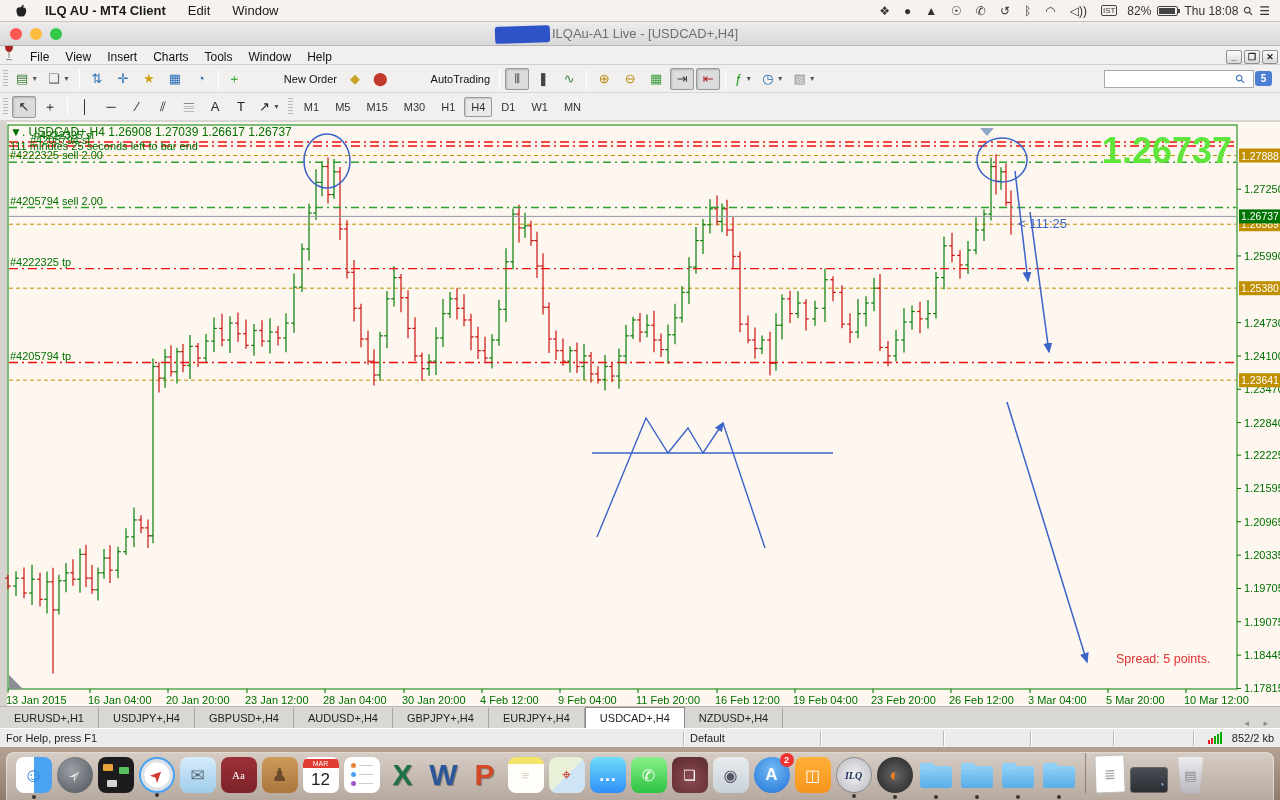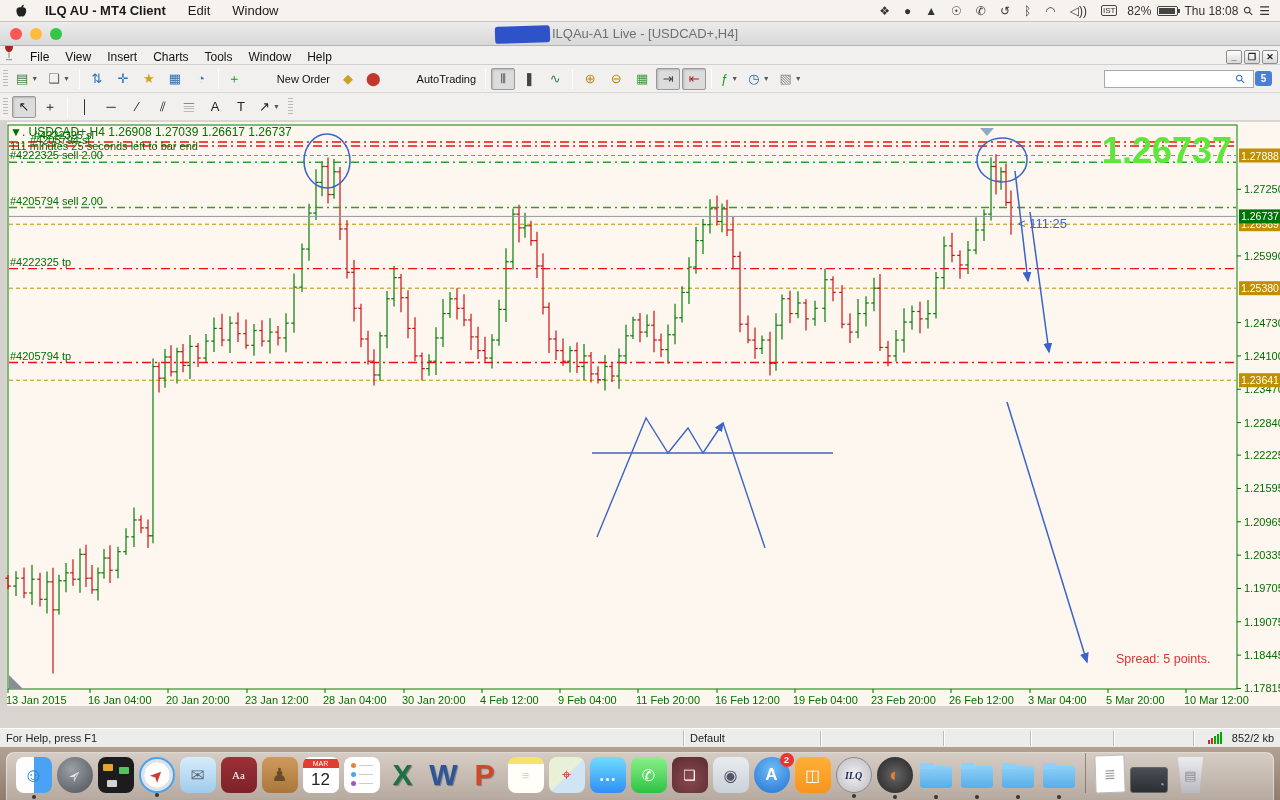--- a/index.html
+++ b/index.html
@@ -44,21 +44,21 @@
             border-radius:2px; font-size:9px; font-weight:bold; color:#222; text-align:center; line-height:12px; margin-right:2px; }
 
   
   .toolbar { position:absolute; left:0; width:1280px; height:28px; background:#f1f0ef;
              border-bottom:1px solid #d8d6d4; display:flex; align-items:center; }
   #tb1 { top:65px; } #tb2 { top:93px; }
   .grip { width:5px; height:18px; margin:0 3px; background:repeating-linear-gradient(#bbb 0 1px,transparent 1px 3px); }
   .tbtn { height:22px; min-width:24px; padding:0 3px; margin:0 1px; display:flex; align-items:center; justify-content:center;
           font-size:13px; border:1px solid transparent; border-radius:2px; color:#444; }
   .tbtn.pressed { background:#dcdcdc; border:1px solid #9a9a9a; box-shadow:inset 1px 1px 2px rgba(0,0,0,.18); }
-  .tbtn .lab { font-size:11px; color:#111; margin-left:9px;padding-left:27px; }
+  .tbtn .lab { font-size:11px; color:#111; margin-left:16px;padding-left:27px; }
   .tbtn .caret { font-size:7px; color:#555; margin-left:3px; }
   .tsep { width:1px; height:20px; background:#c8c6c4; border-right:1px solid #fff; margin:0 4px; }
   .tfbtn { height:20px; padding:0 6px; margin:0 1px; font-size:11px; color:#333; display:flex; align-items:center;
            border:1px solid transparent; border-radius:2px; }
   .tfbtn.pressed { background:#e9e9e9; border:1px solid #999; box-shadow:inset 1px 1px 2px rgba(0,0,0,.15); }
   #searchwrap { display:flex; align-items:center; margin-left:auto; margin-right:8px; }
   #searchbox { width:150px; height:18px; background:#fff; border:1px solid #a9a9a9; font-size:11px; padding:0 4px; }
   #searchmag { margin-left:-18px; color:#3a6ebd; transform:rotate(-45deg); font-size:12px; }
   #searchbadge { margin-left:10px; width:17px; height:15px; background:#4a7fd4; color:#fff; font-size:10px; font-weight:bold;
                  border-radius:3px; text-align:center; line-height:15px; }
@@ -314,20 +314,31 @@
         </span>
         <span class="tbtn">
           <span style="color: rgb(34, 34, 34);">T</span>
         </span>
         <span class="tbtn">
           <span style="color: rgb(34, 34, 34);">↗</span>
           <span class="caret">▼</span>
         </span>
       </span>
   <span class="grip"></span>
+  <span id="tfbtns" style="display:flex;align-items:center;">
+        <span class="tfbtn">M1</span>
+        <span class="tfbtn">M5</span>
+        <span class="tfbtn">M15</span>
+        <span class="tfbtn">M30</span>
+        <span class="tfbtn">H1</span>
+        <span class="tfbtn pressed">H4</span>
+        <span class="tfbtn">D1</span>
+        <span class="tfbtn">W1</span>
+        <span class="tfbtn">MN</span>
+      </span>
 </div>
 
 <div id="chartwrap">
   <svg id="chartsvg" width="1280" height="584" xmlns="http://www.w3.org/2000/svg">
         <defs>
           <marker id="ah" markerWidth="8" markerHeight="8" refX="6" refY="3" orient="auto">
             <path d="M0,0 L7,3 L0,6 Z" fill="#3c63c8"></path>
           </marker>
         </defs>
         <rect x="0" y="0" width="1280" height="584" fill="#fdf7ef"></rect>
@@ -860,20 +871,33 @@
         <polyline points="597,415 646,296 668,331 688,306 703,331 723,301" fill="none" stroke="#3c63c8" stroke-width="1.4" marker-end="url(#ah)"></polyline>
         <line x1="723" y1="301" x2="765" y2="426" stroke="#3c63c8" stroke-width="1.4"></line>
         <line x1="1015" y1="49" x2="1028" y2="159" stroke="#3c63c8" stroke-width="1.5" marker-end="url(#ah)"></line>
         <line x1="1030" y1="90" x2="1049" y2="230" stroke="#3c63c8" stroke-width="1.5" marker-end="url(#ah)"></line>
         <line x1="1007" y1="280" x2="1087" y2="540" stroke="#3c63c8" stroke-width="1.5" marker-end="url(#ah)"></line>
         <text x="1018" y="106" fill="#3c63c8" font-size="13" font-family="Liberation Sans, sans-serif" text-anchor="start" font-weight="normal">&lt; 111:25</text>
         <text x="1116" y="541" fill="#e03030" font-size="12.5" font-family="Liberation Sans, sans-serif" text-anchor="start" font-weight="normal">Spread: 5 points.</text>
       </svg>
 </div>
 
+<div id="tabbar">
+  <span id="tabs" style="display:flex;align-items:flex-end;">
+        <span class="tab">EURUSD+,H1</span>
+        <span class="tab">USDJPY+,H4</span>
+        <span class="tab">GBPUSD+,H4</span>
+        <span class="tab">AUDUSD+,H4</span>
+        <span class="tab">GBPJPY+,H4</span>
+        <span class="tab">EURJPY+,H4</span>
+        <span class="tab active">USDCAD+,H4</span>
+        <span class="tab">NZDUSD+,H4</span>
+      </span>
+  <span id="tabarrows">◂ ▸</span>
+</div>
 
 <div id="statusbar">
   <span class="scell" style="width:684px;text-align:center;">For Help, press F1</span>
   <span class="scell" style="width:137px;">Default</span>
   <span class="scell" style="width:123px;"></span>
   <span class="scell" style="width:87px;"></span>
   <span class="scell" style="width:83px;"></span>
   <span class="scell" style="width:80px;"></span>
   <span class="scell" style="flex:1;border-right:none;">
     <span id="sig">

